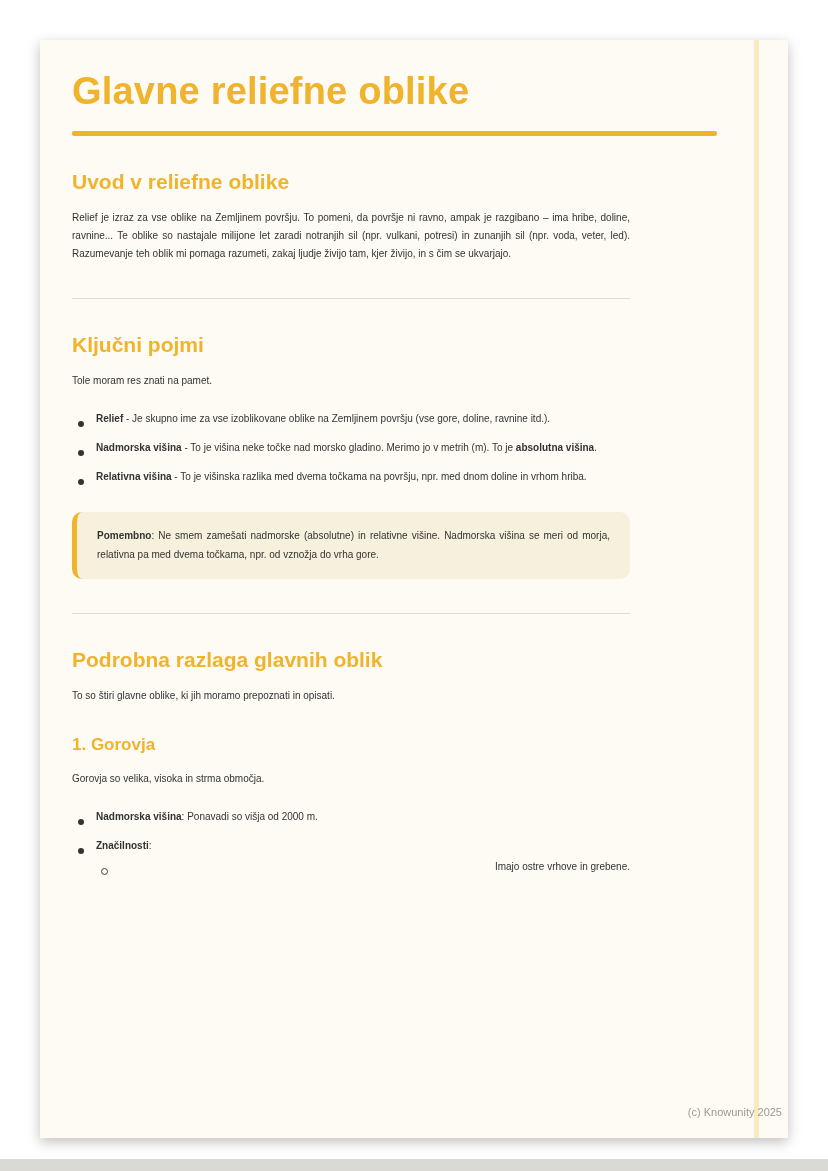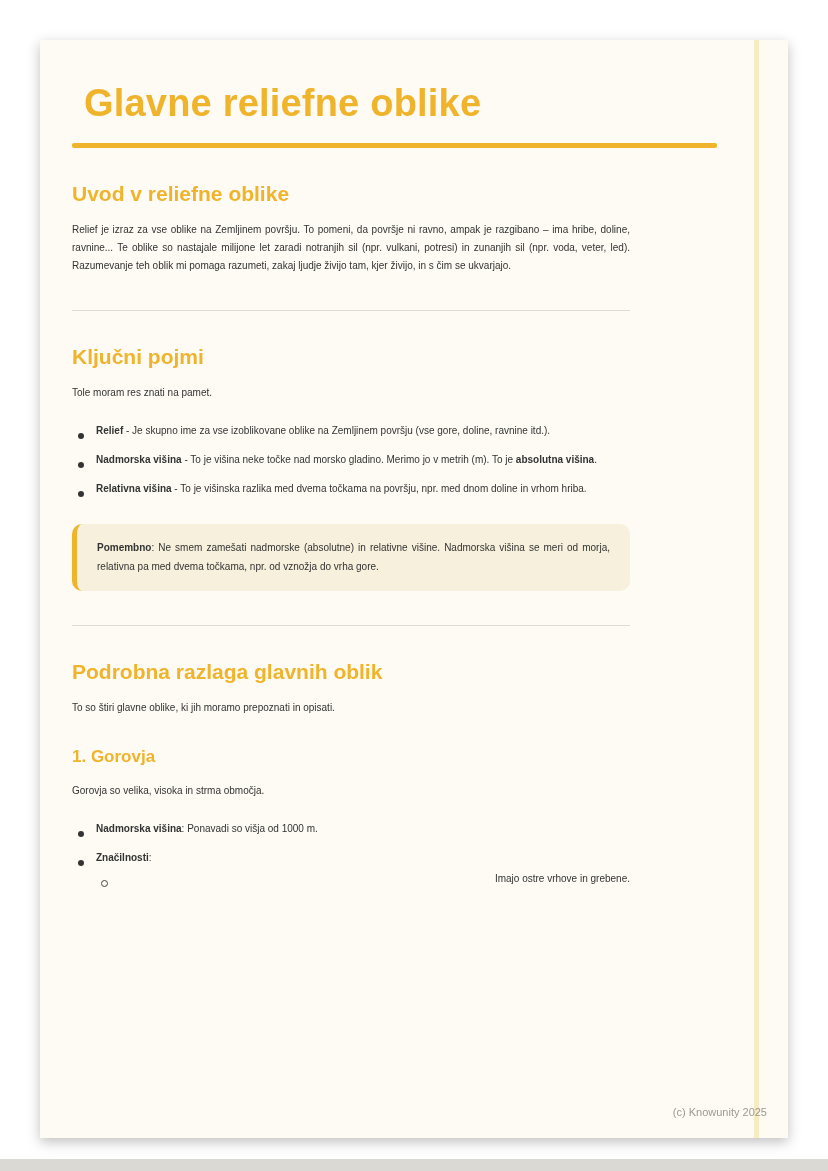--- a/index.html
+++ b/index.html
@@ -20,21 +20,21 @@
   }
   .margin-stripe {
     position: absolute;
     top: 0; bottom: 0; right: 29px;
     width: 5px;
     background: #F7EBC2;
   }
   .content { padding: 30px 0 0 32px; }
 
   h1 {
-    margin: 12px;
+    margin: 0;
     font-size: 38px;
     font-weight: bold;
     color: var(--accent, #F0B32C);
     letter-spacing: 0.2px;
   }
   .title-rule {
     width: 645px; height: 5px;
     background: var(--accent, #F0B32C);
     margin-top: 18px;
     border-radius: 2px;
@@ -111,21 +111,21 @@
     margin-top: 26px;
     background: var(--callout_bg, #F6F0DC);
     border-left: 5px solid var(--accent, #F0B32C);
     padding: 15px 20px;
     border-radius: 10px;
   }
   .callout p { margin: 0; width: auto; text-align: justify; }
 
   .footer {
     position: absolute;
-    right: 21px; bottom: 20px;
+    right: 6px; bottom: 20px;
     font-size: 11px;
     color: #9b9a93;
     margin-left: 37px;
   }
   .bottom-strip {
     position: absolute;
     left: 0; right: 0; bottom: 0;
     height: 12px;
     background: #DBD9D3;
   }
@@ -166,21 +166,21 @@
     <hr class="divider">
 
     <section>
       <h2>Podrobna razlaga glavnih oblik</h2>
       <p>To so štiri glavne oblike, ki jih moramo prepoznati in opisati.</p>
 
       <h3>1. Gorovja</h3>
       <p>Gorovja so velika, visoka in strma območja.</p>
 
       <ul class="bullets">
-        <li><span class="b">Nadmorska višina</span><span>: Ponavadi so višja od 1000 m.</span></li>
+        <li><span class="b">Nadmorska višina</span><span>: Ponavadi so višja od 2000 m.</span></li>
         <li><span class="b">Značilnosti</span><span>:</span>
           <ul class="subbullets">
             <li>Imajo ostre vrhove in grebene.</li>
           </ul>
         </li>
       </ul>
     </section>
 
   </div>
 

